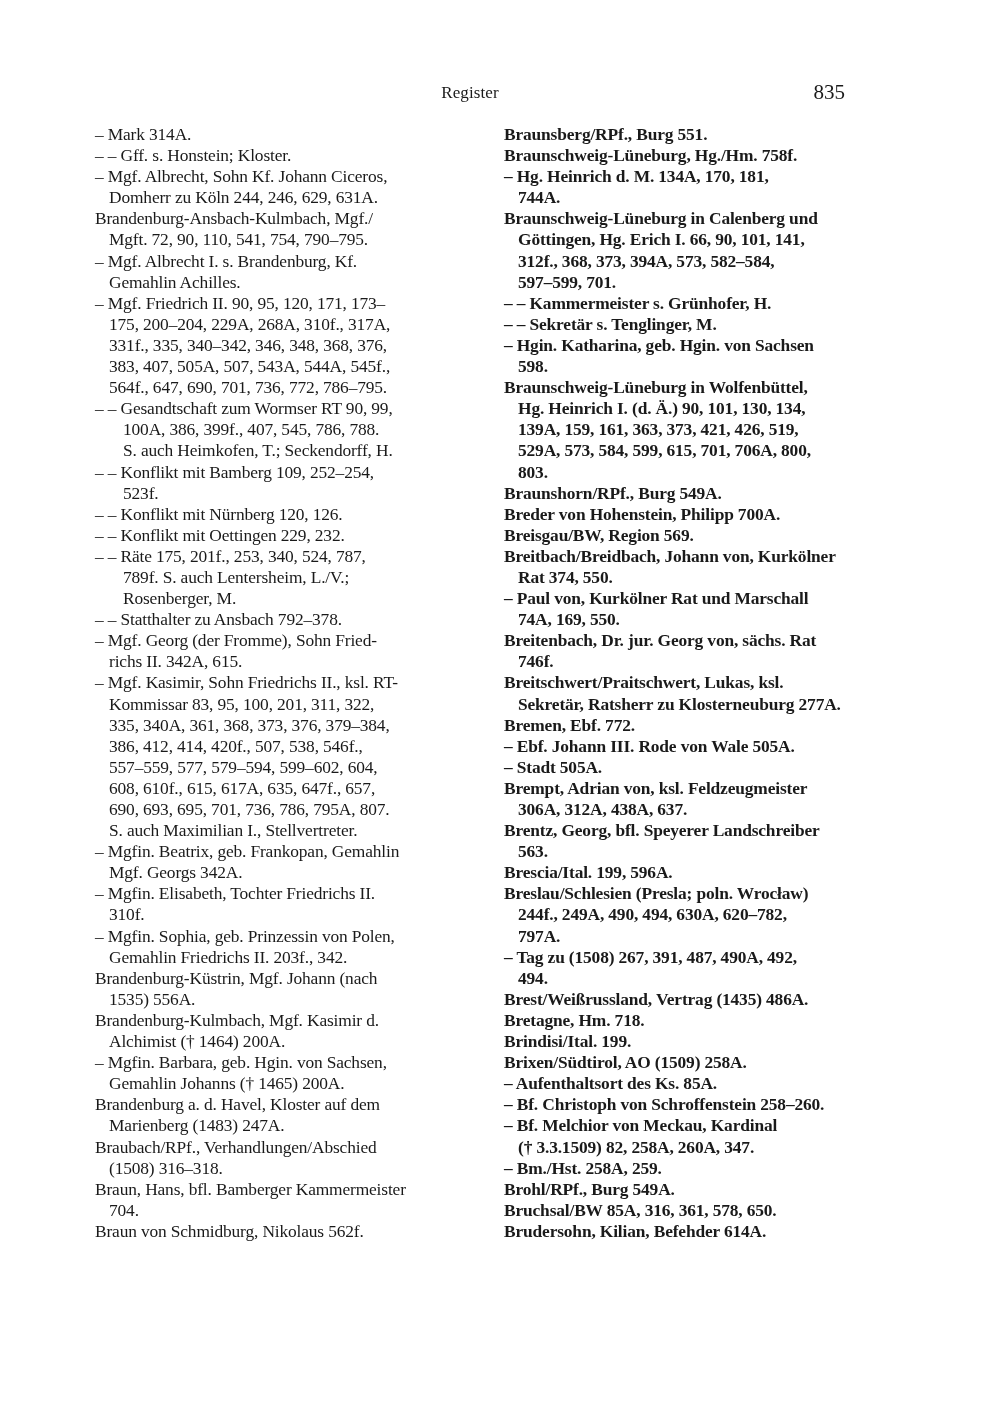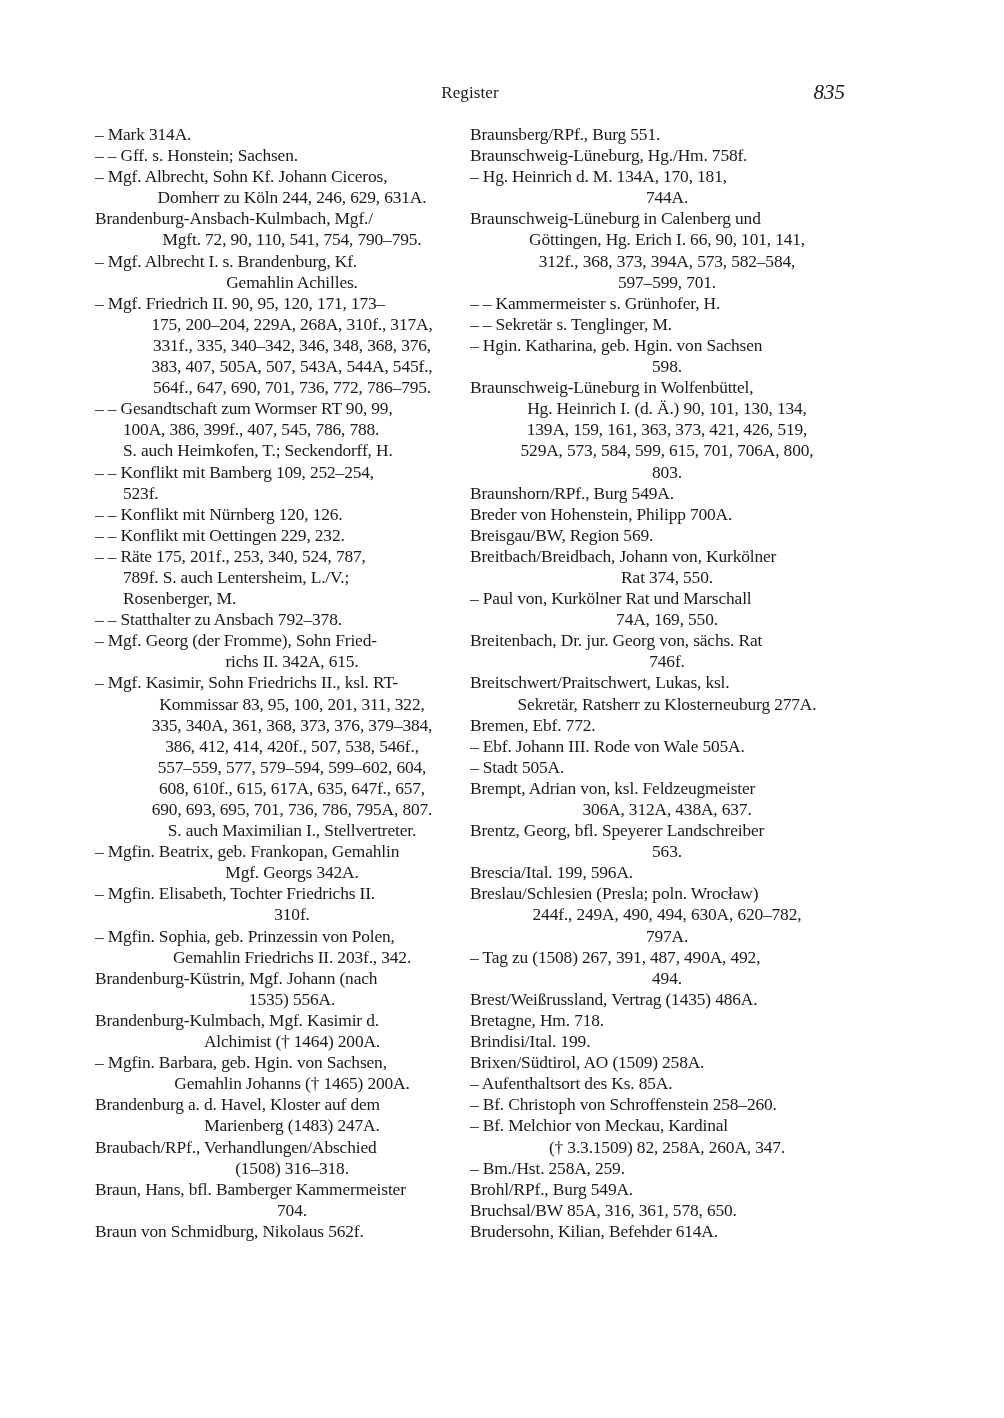--- a/index.html
+++ b/index.html
@@ -29,50 +29,49 @@
     text-align: center;
     top: 3px;
     font-size: 17px;
     letter-spacing: 0.1px;
   }
   .page-number {
     position: absolute;
     right: 159px;
     top: 0px;
     font-size: 21px;
-    font-style: italic;
   }
   .column {
     position: absolute;
     top: 124px;
     width: 380px;
   }
   .col-left { left: 95px; }
-  .col-right { left: 470px; }
+  .col-right { left: 504px; font-weight: bold; }
   .line {
     height: 21.1px;
     line-height: 21.1px;
     font-size: 17.4px;
     white-space: nowrap;
     letter-spacing: -0.15px;
   }
-  .line.indent { padding-left: 14px; text-align: center; }
+  .line.indent { padding-left: 14px; }
   .line.indent2 { padding-left: 28px; }
 </style>
 </head>
 <body>
 
 <div class="running-head">
   <div class="running-title">Register</div>
   <div class="page-number">835</div>
 </div>
 
 <div class="column col-left">
     <div class="line">– Mark  314A.</div>
-    <div class="line">– – Gff. s. Honstein; Sachsen.</div>
+    <div class="line">– – Gff. s. Honstein; Kloster.</div>
     <div class="line">– Mgf. Albrecht, Sohn Kf. Johann Ciceros,</div>
     <div class="line indent">Domherr zu Köln  244, 246, 629, 631A.</div>
     <div class="line">Brandenburg-Ansbach-Kulmbach, Mgf./</div>
     <div class="line indent">Mgft.  72, 90, 110, 541, 754, 790–795.</div>
     <div class="line">– Mgf. Albrecht I. s. Brandenburg, Kf.</div>
     <div class="line indent">Gemahlin Achilles.</div>
     <div class="line">– Mgf. Friedrich II.  90, 95, 120, 171, 173–</div>
     <div class="line indent">175, 200–204, 229A, 268A, 310f., 317A,</div>
     <div class="line indent">331f., 335, 340–342, 346, 348, 368, 376,</div>
     <div class="line indent">383, 407, 505A, 507, 543A, 544A, 545f.,</div>

